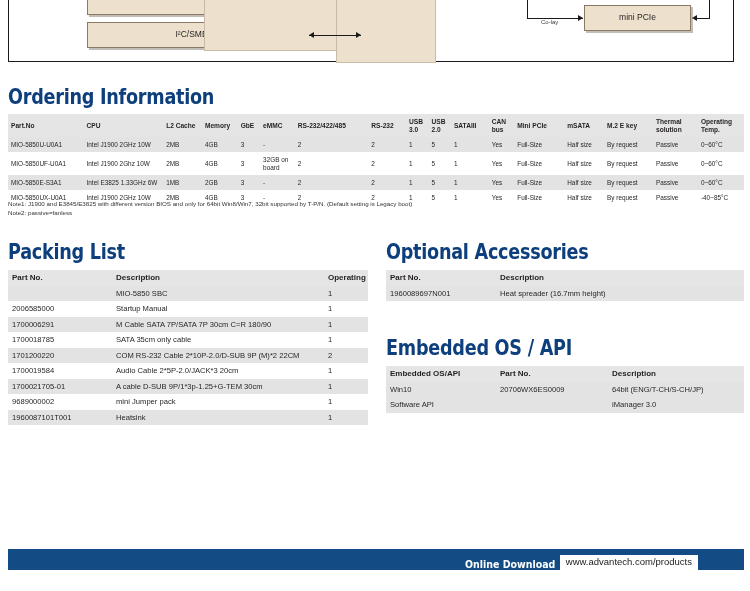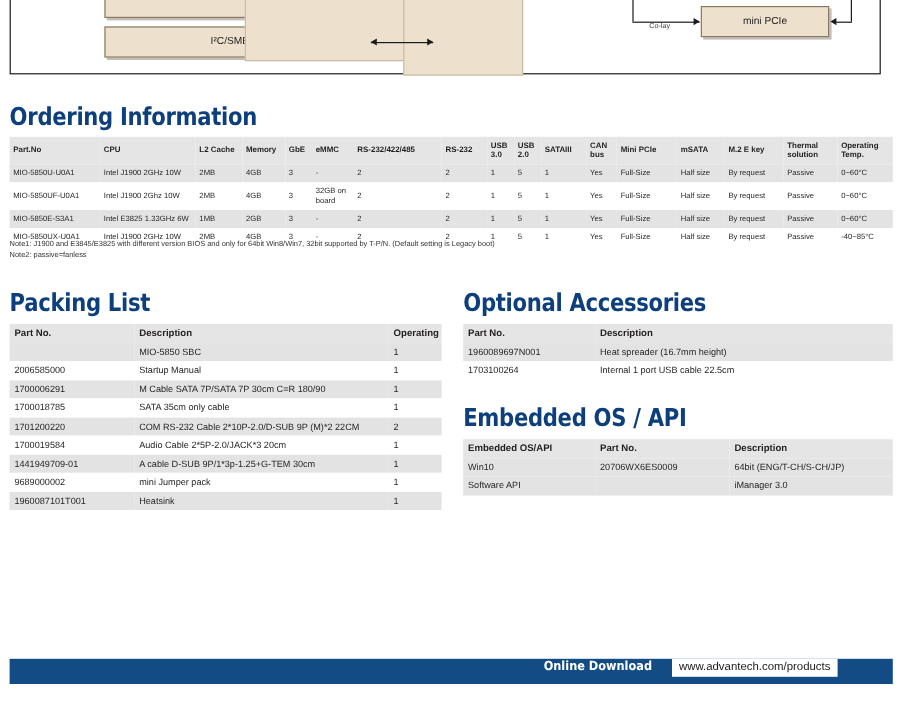--- a/index.html
+++ b/index.html
@@ -128,23 +128,22 @@
 
   
   .footer-bar {
     position: absolute;
     left: 8px;
     top: 549px;
     width: 736px;
     height: 21px;
     background: #134b85;
     display: flex;
-    align-items: flex-start;
+    align-items: flex-end;
     justify-content: flex-end;
-    gap: 12px;
   }
   .footer-label {
     color: #ffffff;
     font-weight: bold;
     font-size: 10.5px;
     font-family: "DejaVu Sans", sans-serif;
     transform: scaleX(0.9);
     transform-origin: right center;
     margin-right: 4px;
     white-space: nowrap;
@@ -357,21 +356,21 @@
       <td>1701200220</td>
       <td>COM RS-232 Cable 2*10P-2.0/D-SUB 9P (M)*2 22CM</td>
       <td>2</td>
     </tr>
     <tr class="even">
       <td>1700019584</td>
       <td>Audio Cable 2*5P-2.0/JACK*3 20cm</td>
       <td>1</td>
     </tr>
     <tr class="odd">
-      <td>1441949709-01</td>
+      <td>1700021705-01</td>
       <td>A cable D-SUB 9P/1*3p-1.25+G-TEM 30cm</td>
       <td>1</td>
     </tr>
     <tr class="even">
       <td>9689000002</td>
       <td>mini Jumper pack</td>
       <td>1</td>
     </tr>
     <tr class="odd">
       <td>1960087101T001</td>
@@ -391,24 +390,20 @@
   <thead>
     <tr>
       <th>Part No.</th>
       <th>Description</th>
     </tr>
   </thead>
   <tbody>
     <tr class="odd">
       <td>1960089697N001</td>
       <td>Heat spreader (16.7mm height)</td>
-    </tr>
-    <tr class="even">
-      <td>1703100264</td>
-      <td>Internal 1 port USB cable 22.5cm</td>
     </tr>
   </tbody>
 </table>
 
 <div class="sec-title" style="left:386px; top:336px;">Embedded OS / API</div>
 
 <table class="spec" id="embedded-table">
   <colgroup>
       <col style="width:110px">
       <col style="width:112px">

